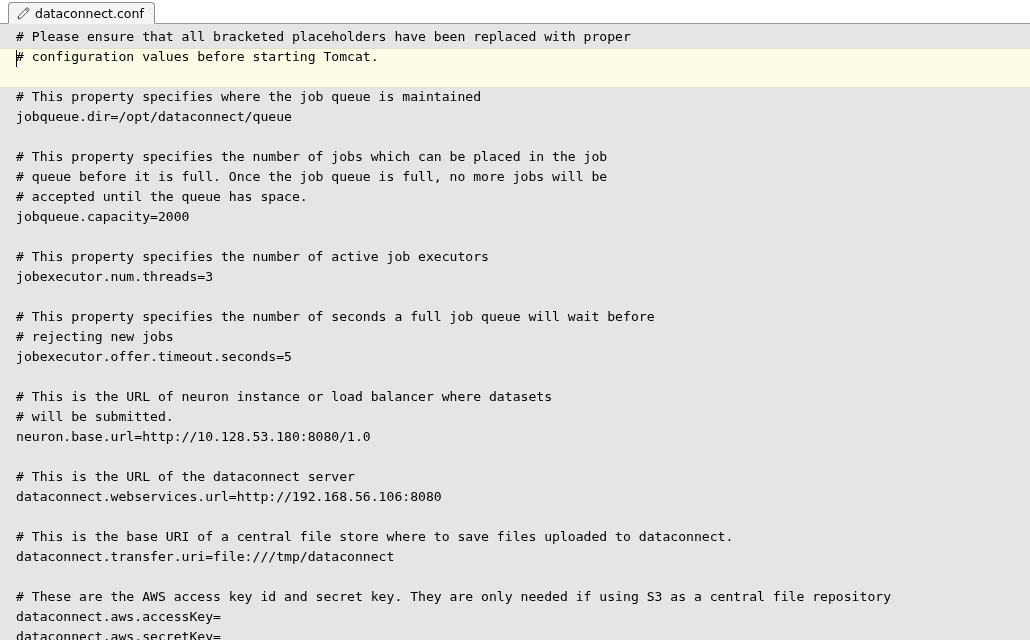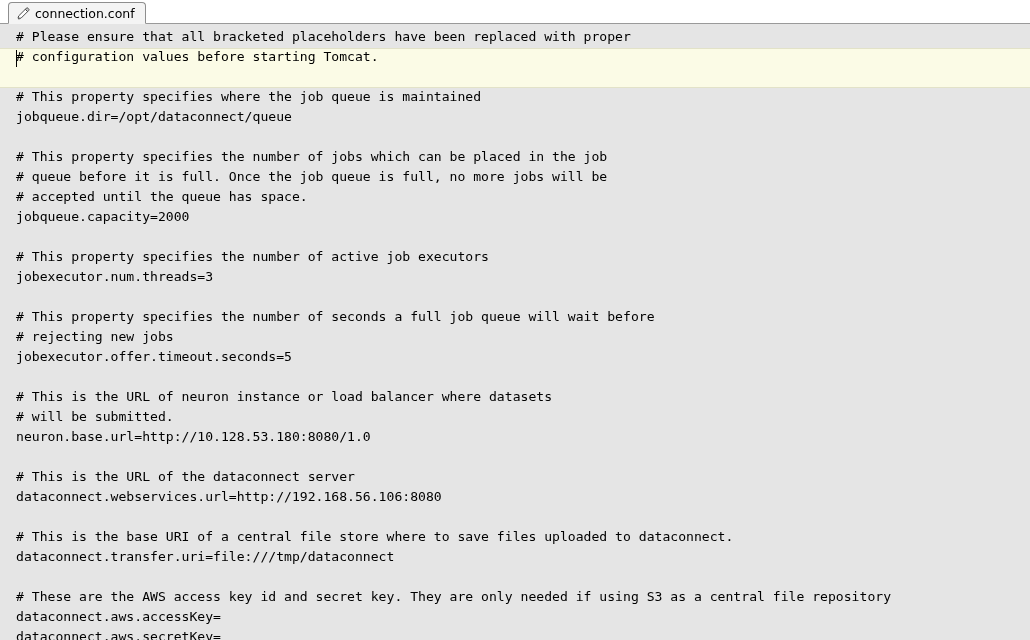--- a/index.html
+++ b/index.html
@@ -103,21 +103,21 @@
 
   <div class="tabstrip">
     <div class="tab">
       <span class="pencil-icon">
         <svg width="14" height="14" viewBox="0 0 14 14">
           <path d="M2 11.2 L2.7 8.9 L9.3 2.3 L11.6 4.6 L5 11.2 Z" fill="#ffffff" stroke="#3b3b3b" stroke-width="0.9"></path>
           <path d="M9.3 2.3 L10.4 1.2 C10.9 0.7 11.6 0.8 12.1 1.3 L12.6 1.8 C13.1 2.3 13.2 3 12.7 3.5 L11.6 4.6 Z" fill="#c8c8c8" stroke="#3b3b3b" stroke-width="0.9"></path>
           <path d="M2 11.2 L2.6 12.4 L4.1 11.9 Z" fill="#3b3b3b"></path>
         </svg>
       </span>
-      <span>connection.conf</span>
+      <span>dataconnect.conf</span>
     </div>
   </div>
 
   <div class="editor">
     <div class="highlight-band"></div>
     <div class="code-layer">
       <pre class="code"># Please ensure that all bracketed placeholders have been replaced with proper
 # configuration values before starting Tomcat.
 
 # This property specifies where the job queue is maintained

